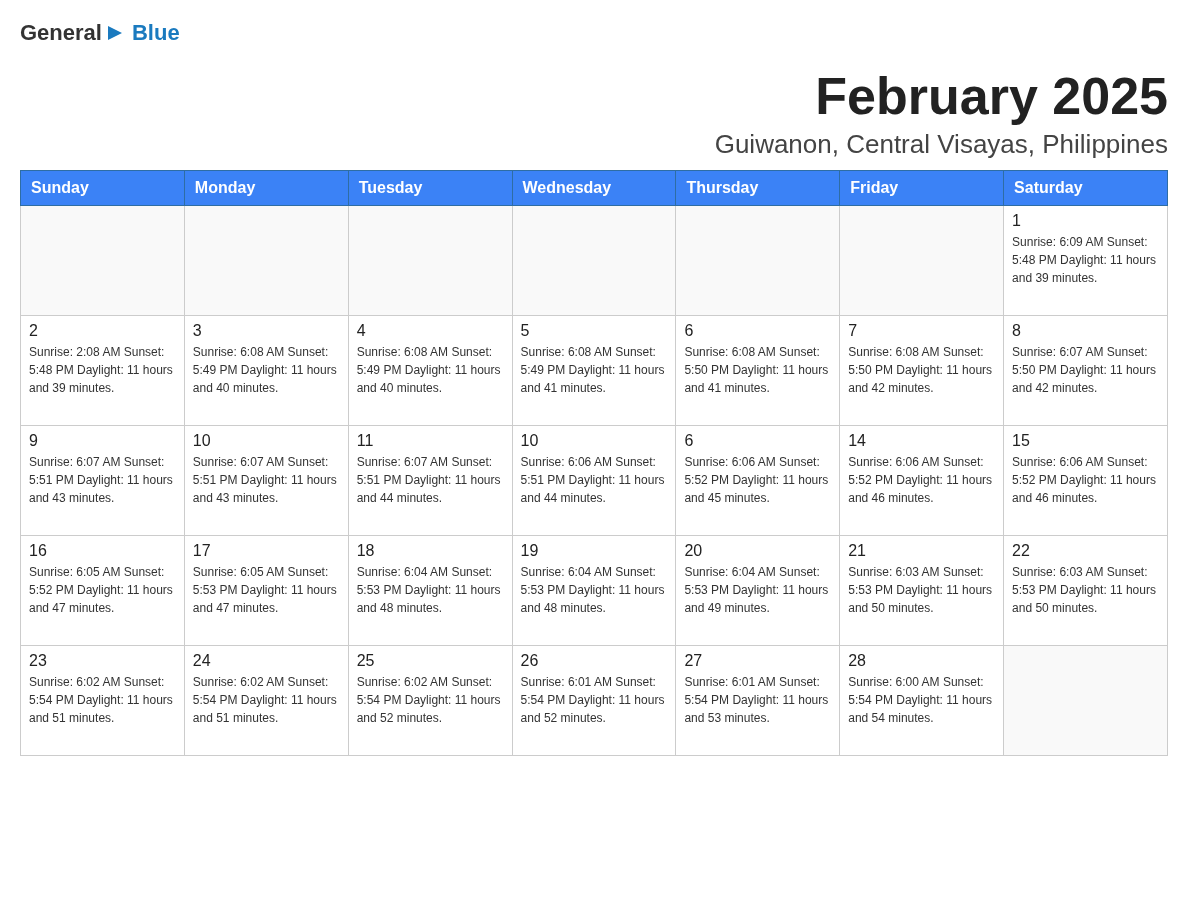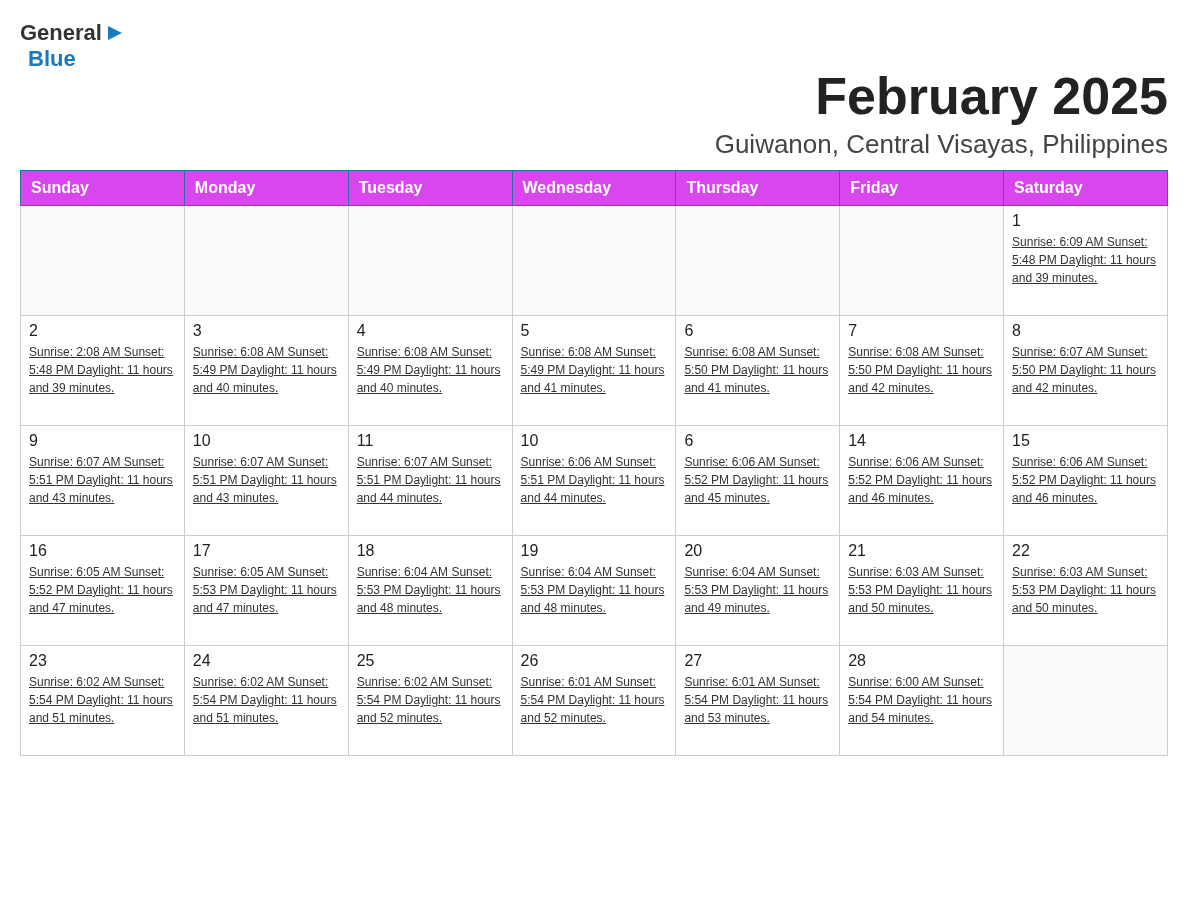--- a/index.html
+++ b/index.html
@@ -35,21 +35,21 @@
       font-size: 26px;
       color: #444;
       margin-top: 4px;
     }
     .calendar {
       width: 100%;
       border-collapse: collapse;
       margin-top: 10px;
     }
     .calendar th {
-      background-color: #d946ef;
+      background-color: #3b82f6;
       color: #fff;
       padding: 8px 10px;
       text-align: left;
       font-size: 16px;
       border: 1px solid #2e6da4;
     }
     .calendar td {
       border: 1px solid #ccc;
       vertical-align: top;
       padding: 6px 8px;
@@ -62,31 +62,30 @@
       font-size: 16px;
       font-weight: normal;
       color: #222;
       display: block;
       margin-bottom: 3px;
     }
     .calendar td .day-info {
       font-size: 12px;
       color: #333;
       line-height: 1.5;
-      text-decoration: underline;
     }
     .calendar tr.week-row td {
       height: 110px;
     }
     .empty-cell {
       background: #f9f9f9;
     }
     .logo-container {
       display: flex;
-      flex-direction: column;
+      flex-direction: row;
     }
     .logo-line1 {
       display: flex;
       align-items: center;
     }
     .logo-line2 {
       color: #1a7abf;
       font-size: 22px;
       font-weight: bold;
       margin-left: 8px;

